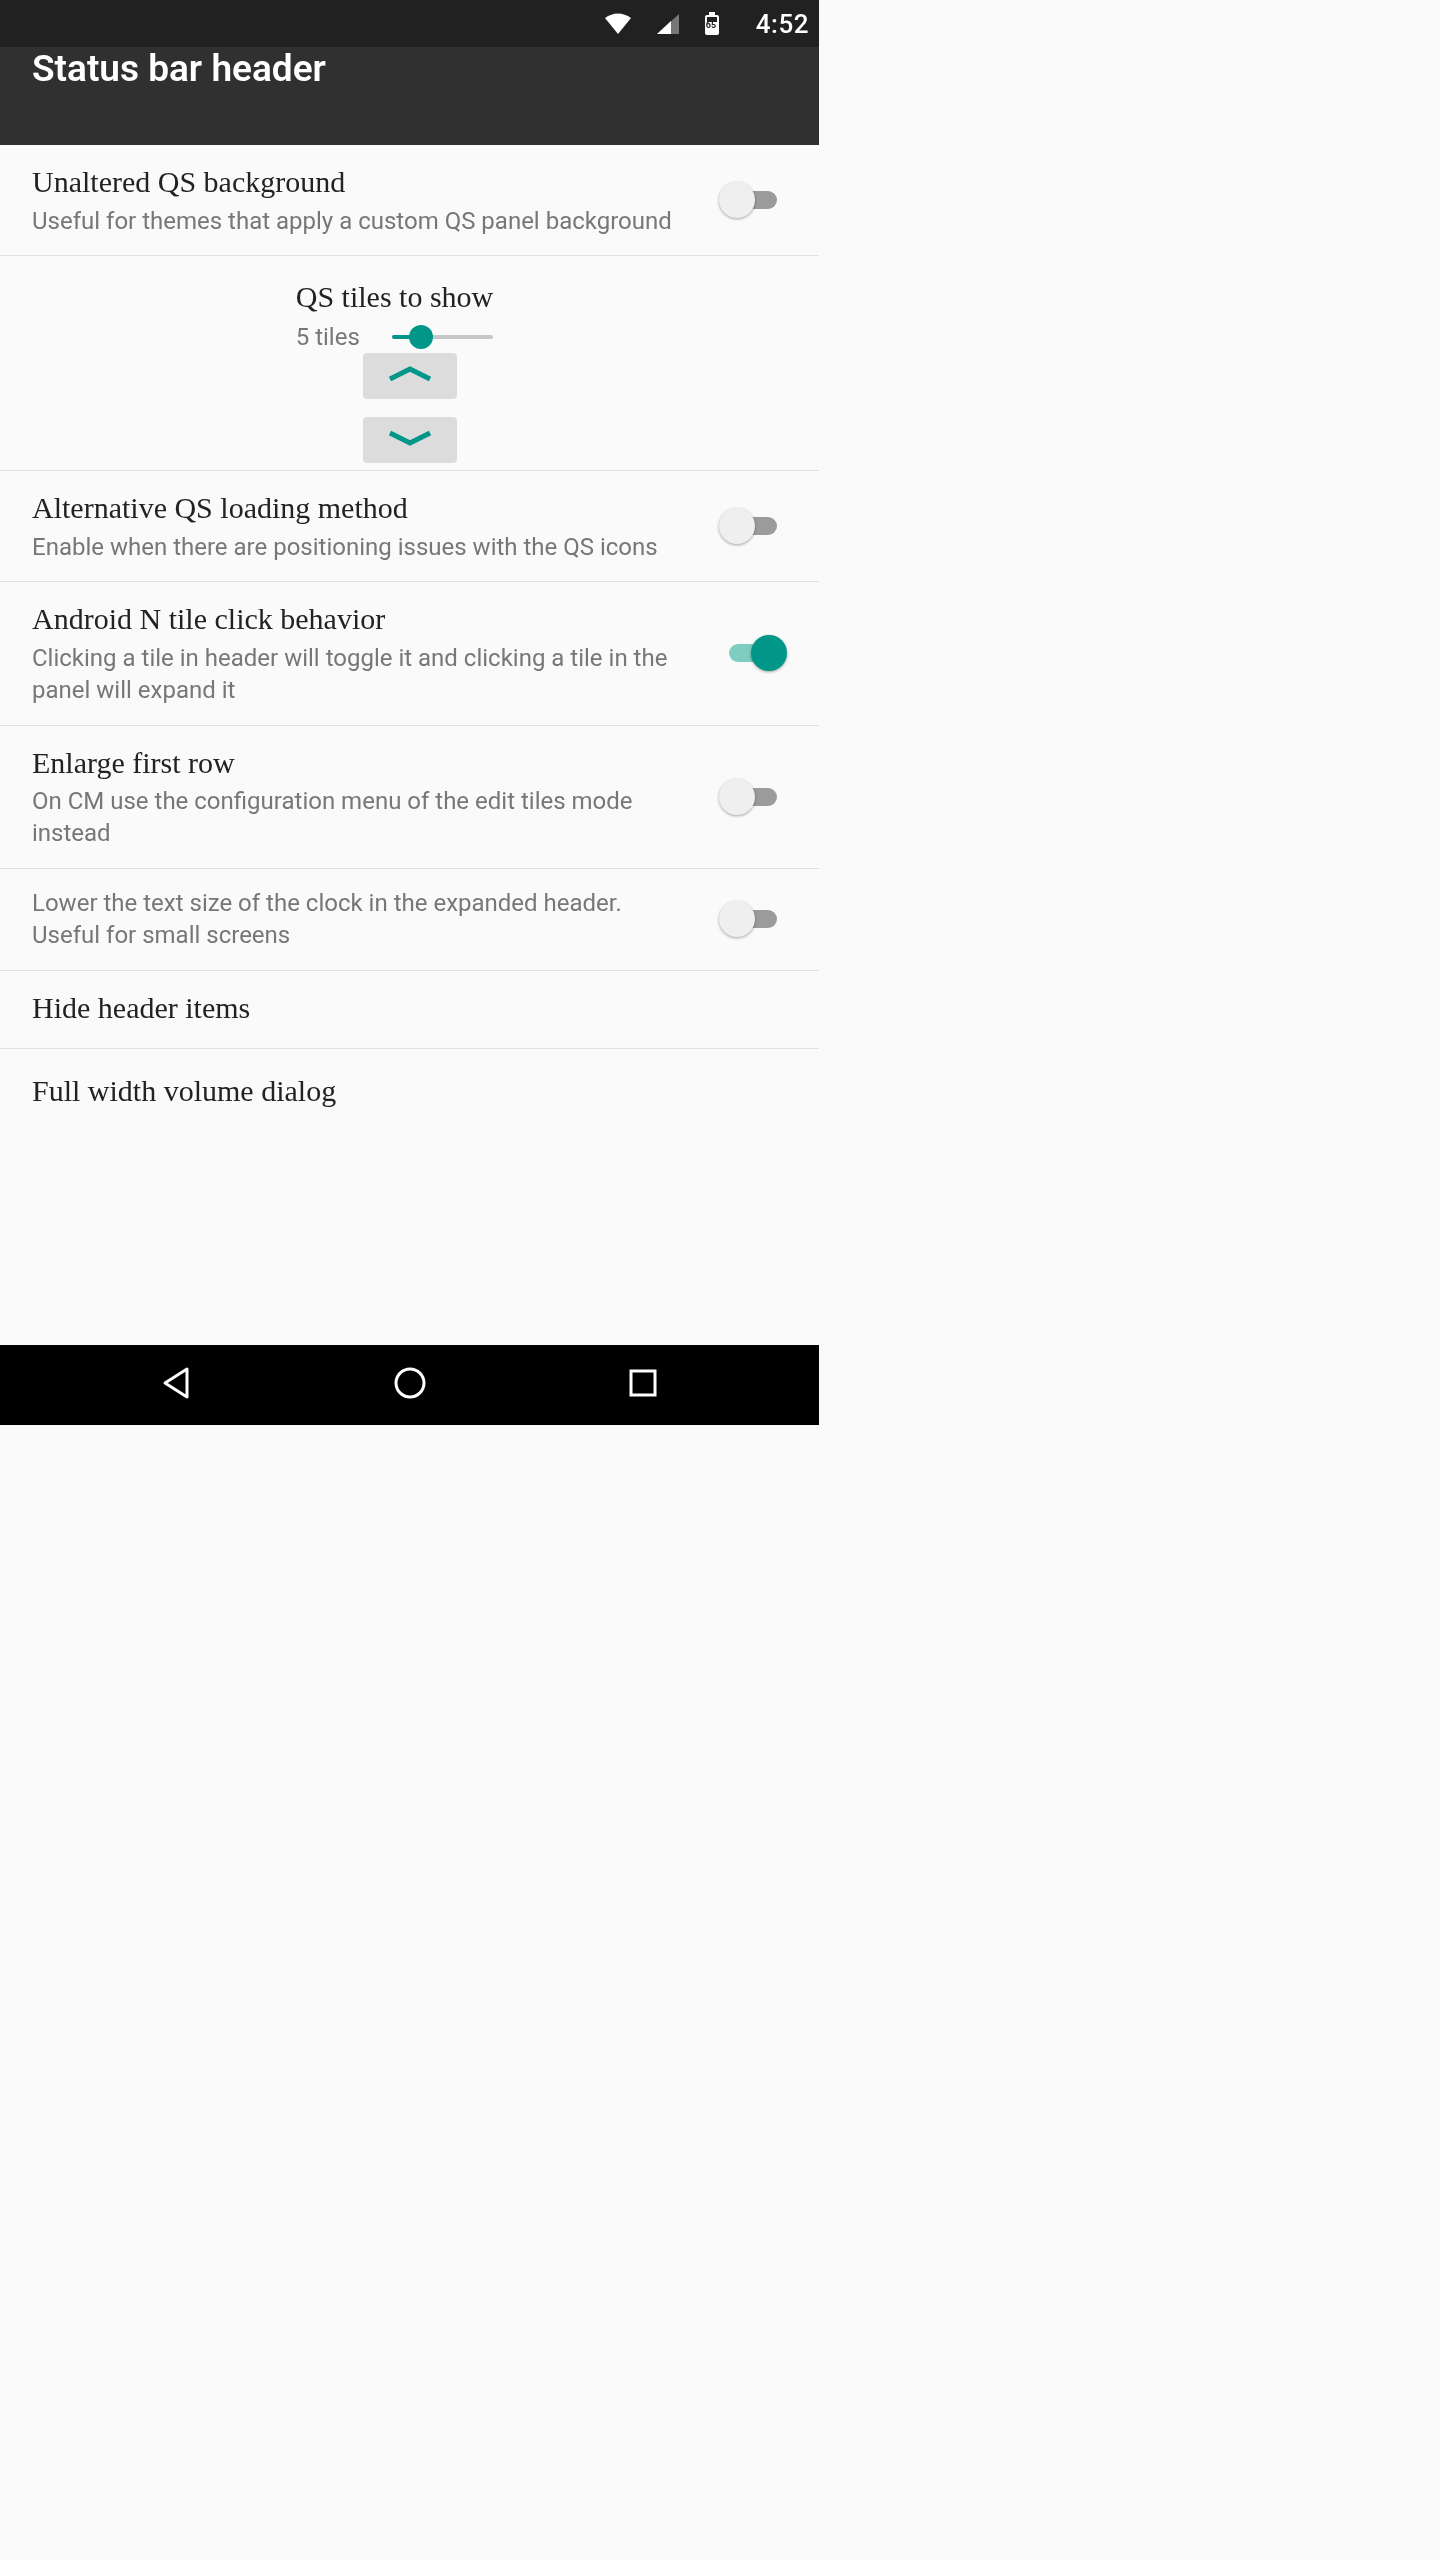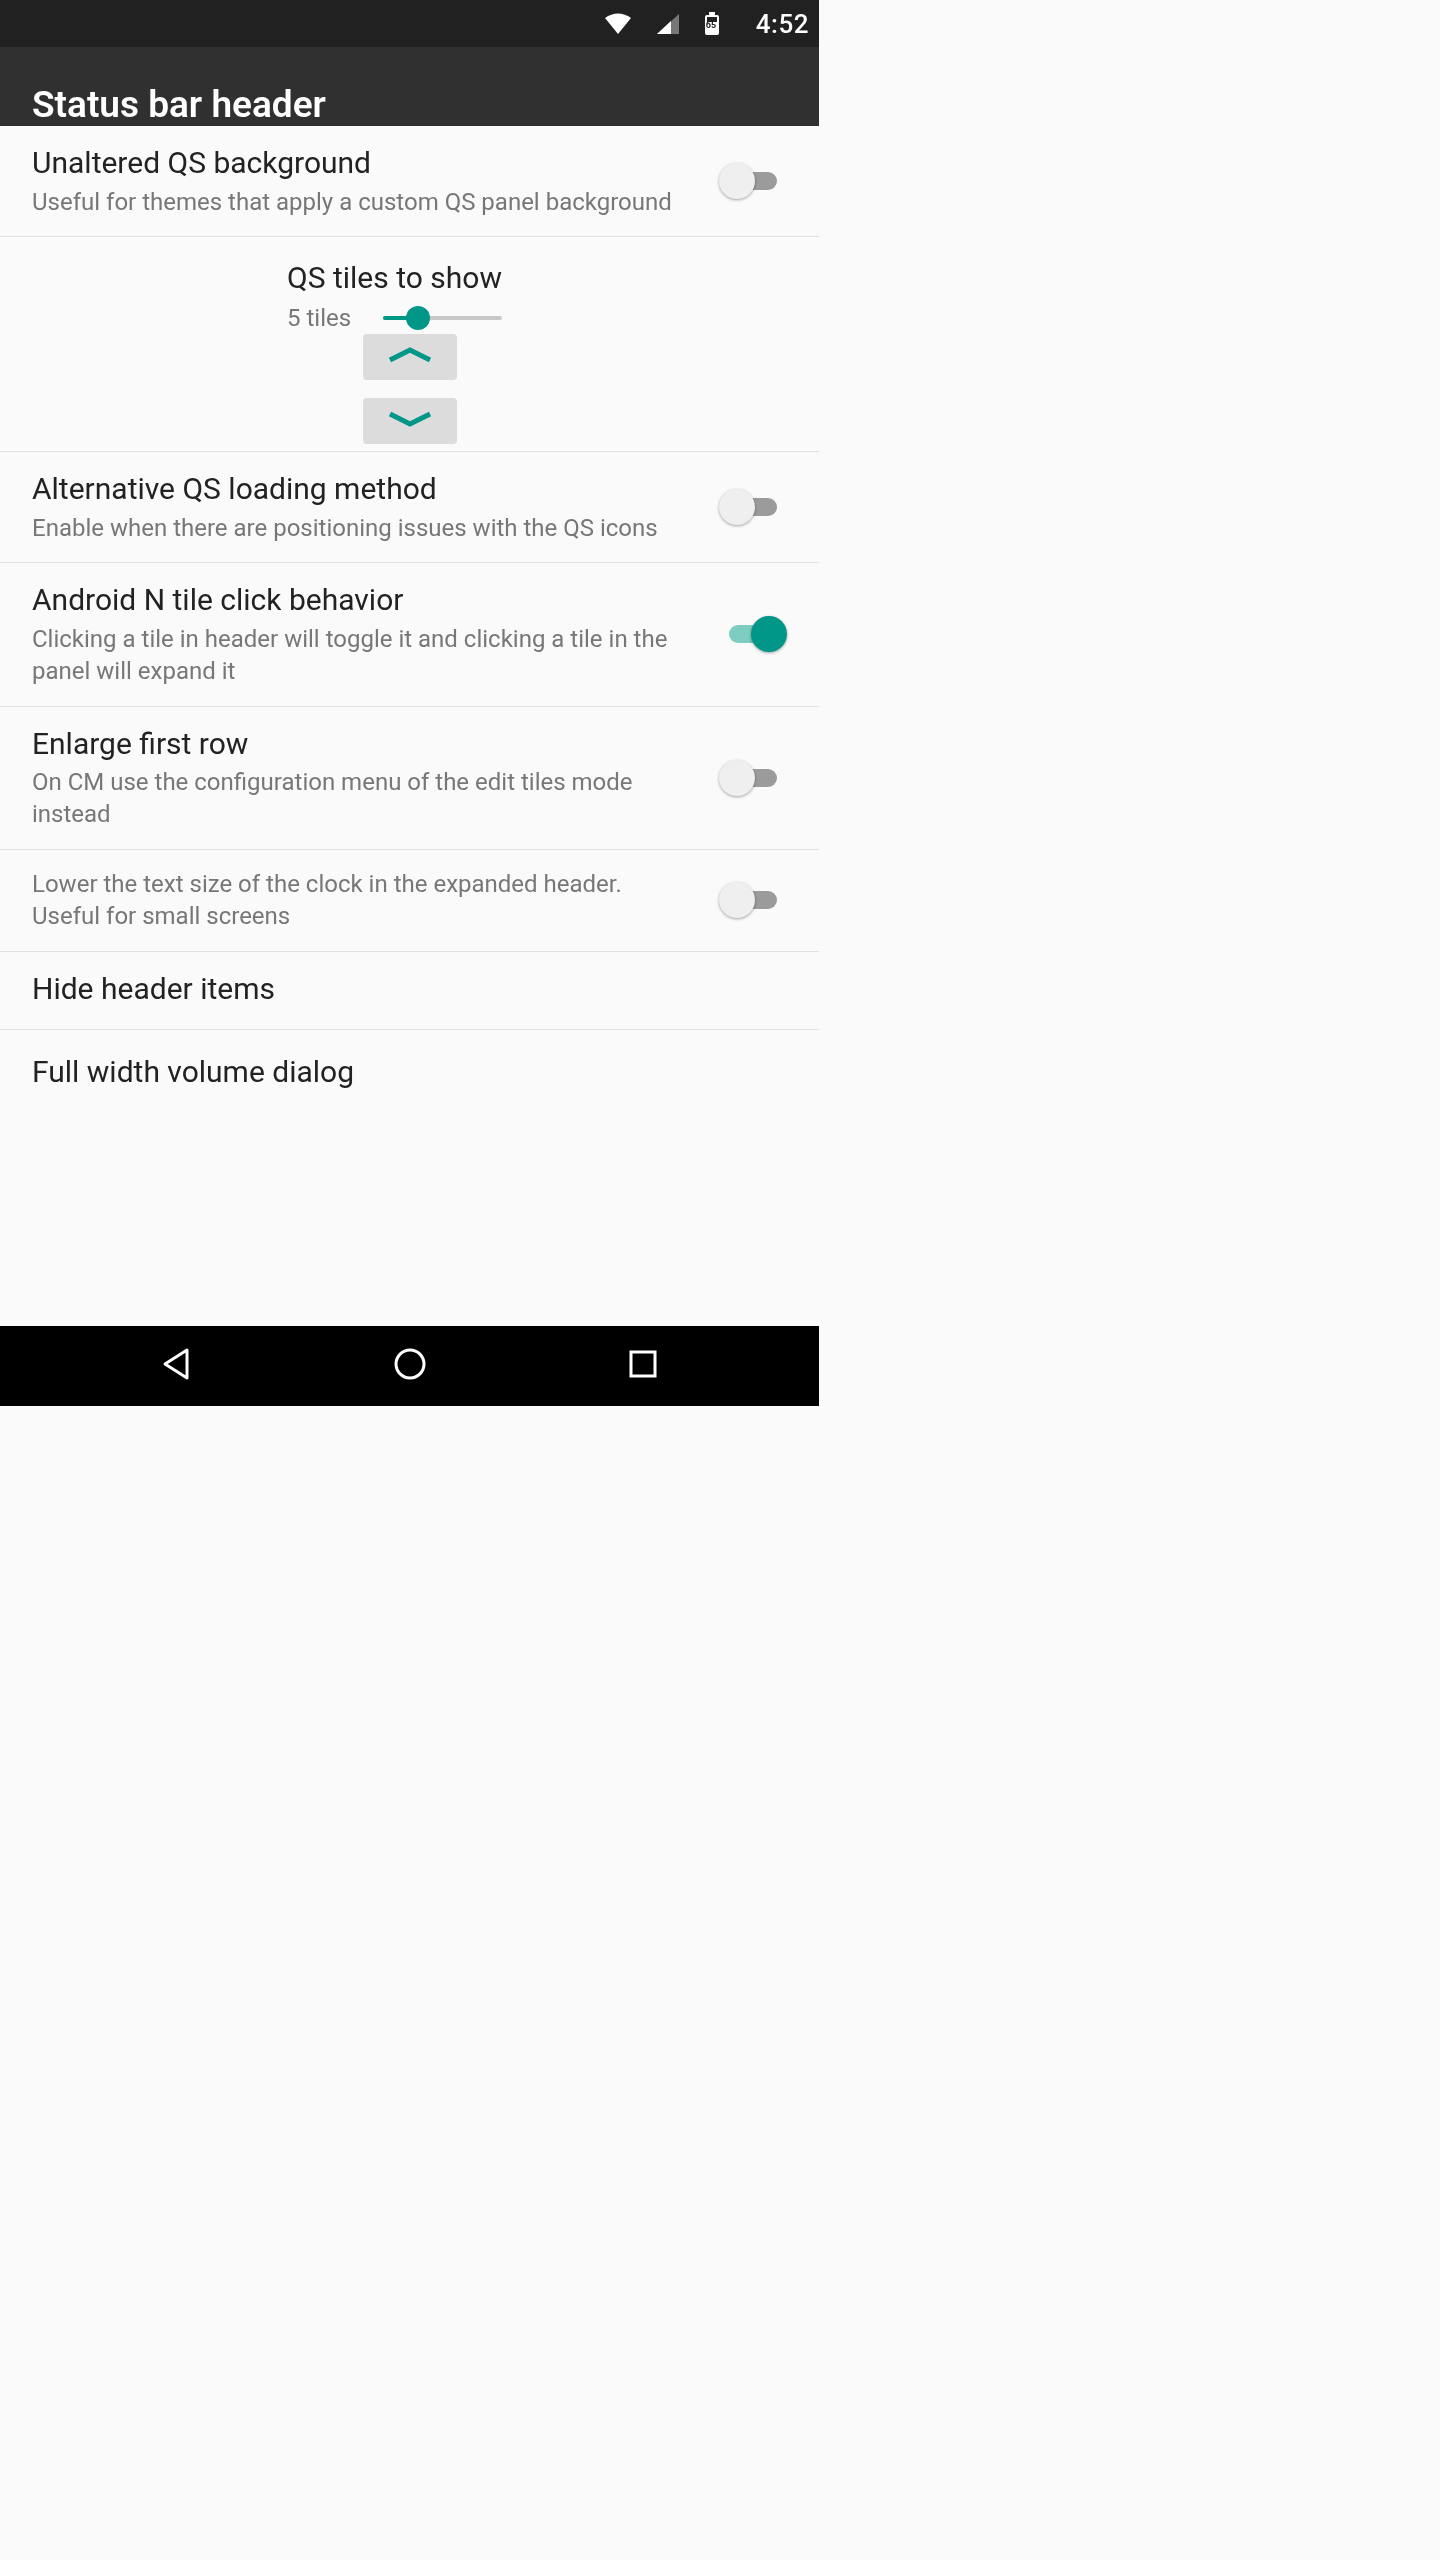--- a/index.html
+++ b/index.html
@@ -22,25 +22,25 @@
     padding: 0 10px;
     font-size: 26px;
     font-weight: 500;
     gap: 24px;
   }
   .status-bar .clock { margin-left: 12px; letter-spacing: 0.5px; }
   .status-bar .icon { display:inline-flex; align-items:center; justify-content:center; }
 
   
   .action-bar {
-    height: 79px;
+    height: 98px;
     background: #303030;
     color: #fff;
     display: flex;
-    align-items: flex-end;
+    align-items: flex-start;
     padding: 0 32px;
   }
   .action-bar h1 {
     font-size: 37px;
     font-weight: 600;
   }
 
   
   .list {
     background: #fafafa;
@@ -58,20 +58,21 @@
   .row .text {
     flex: 1 1 auto;
     padding-right: 24px;
   }
   .title {
     font-size: 30px;
     color: #222;
     font-weight: 400;
     line-height: 1.25;
     margin-bottom: 4px;
+    font-family: Liberation Serif, serif;
   }
   .subtitle {
     font-size: 24px;
     color: #777;
     line-height: 1.35;
     max-width: 640px;
   }
 
   
   .switch {

